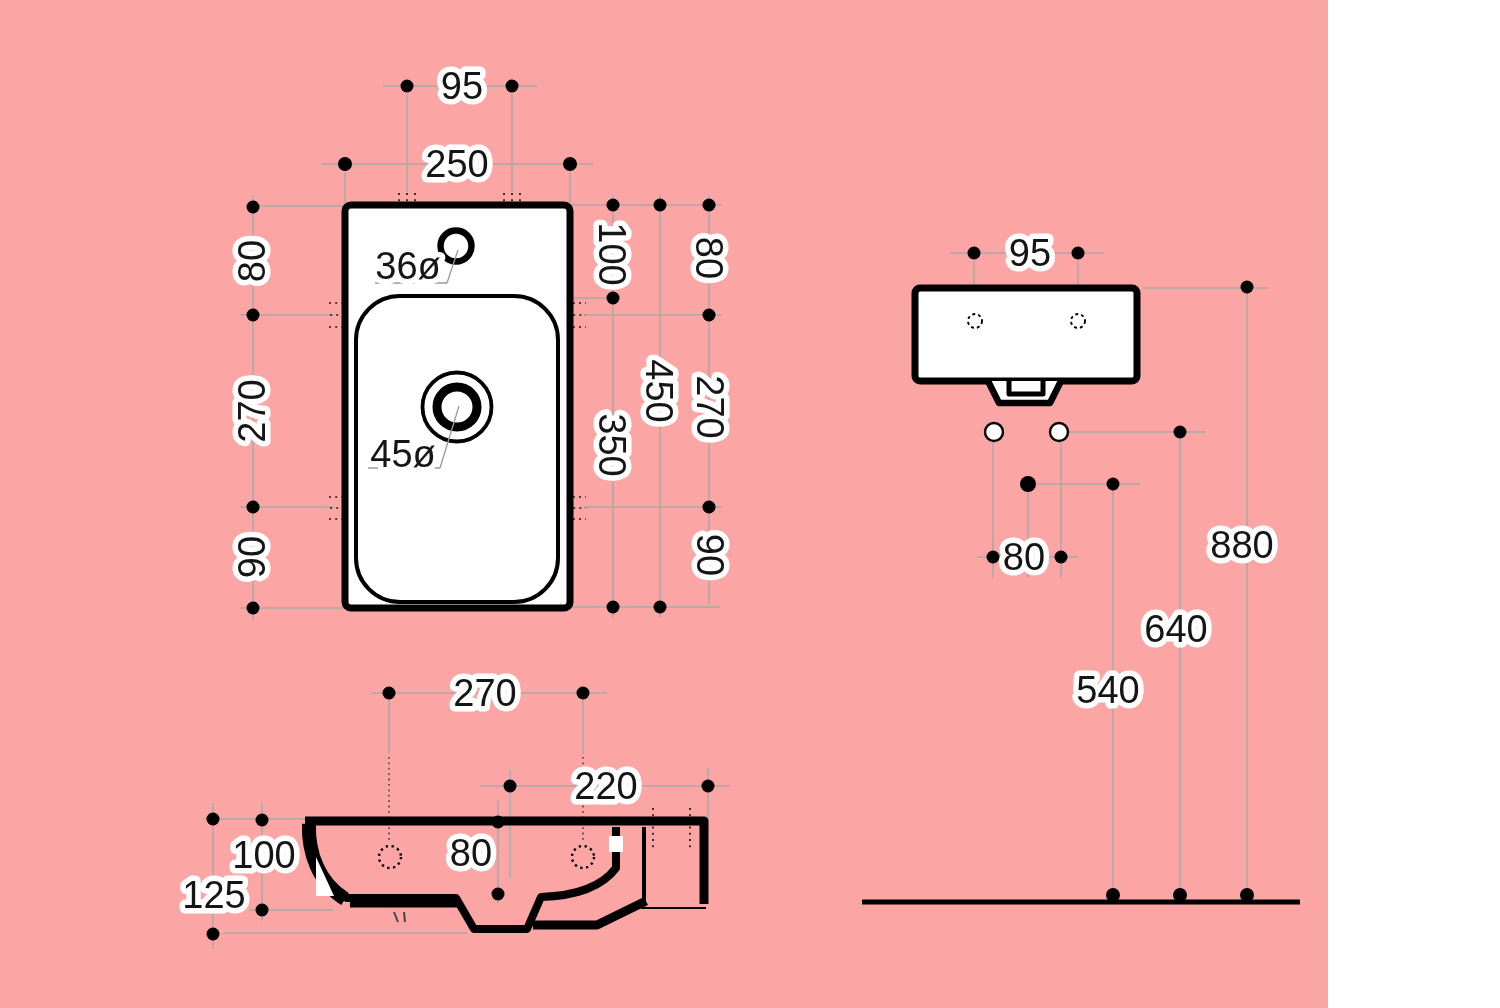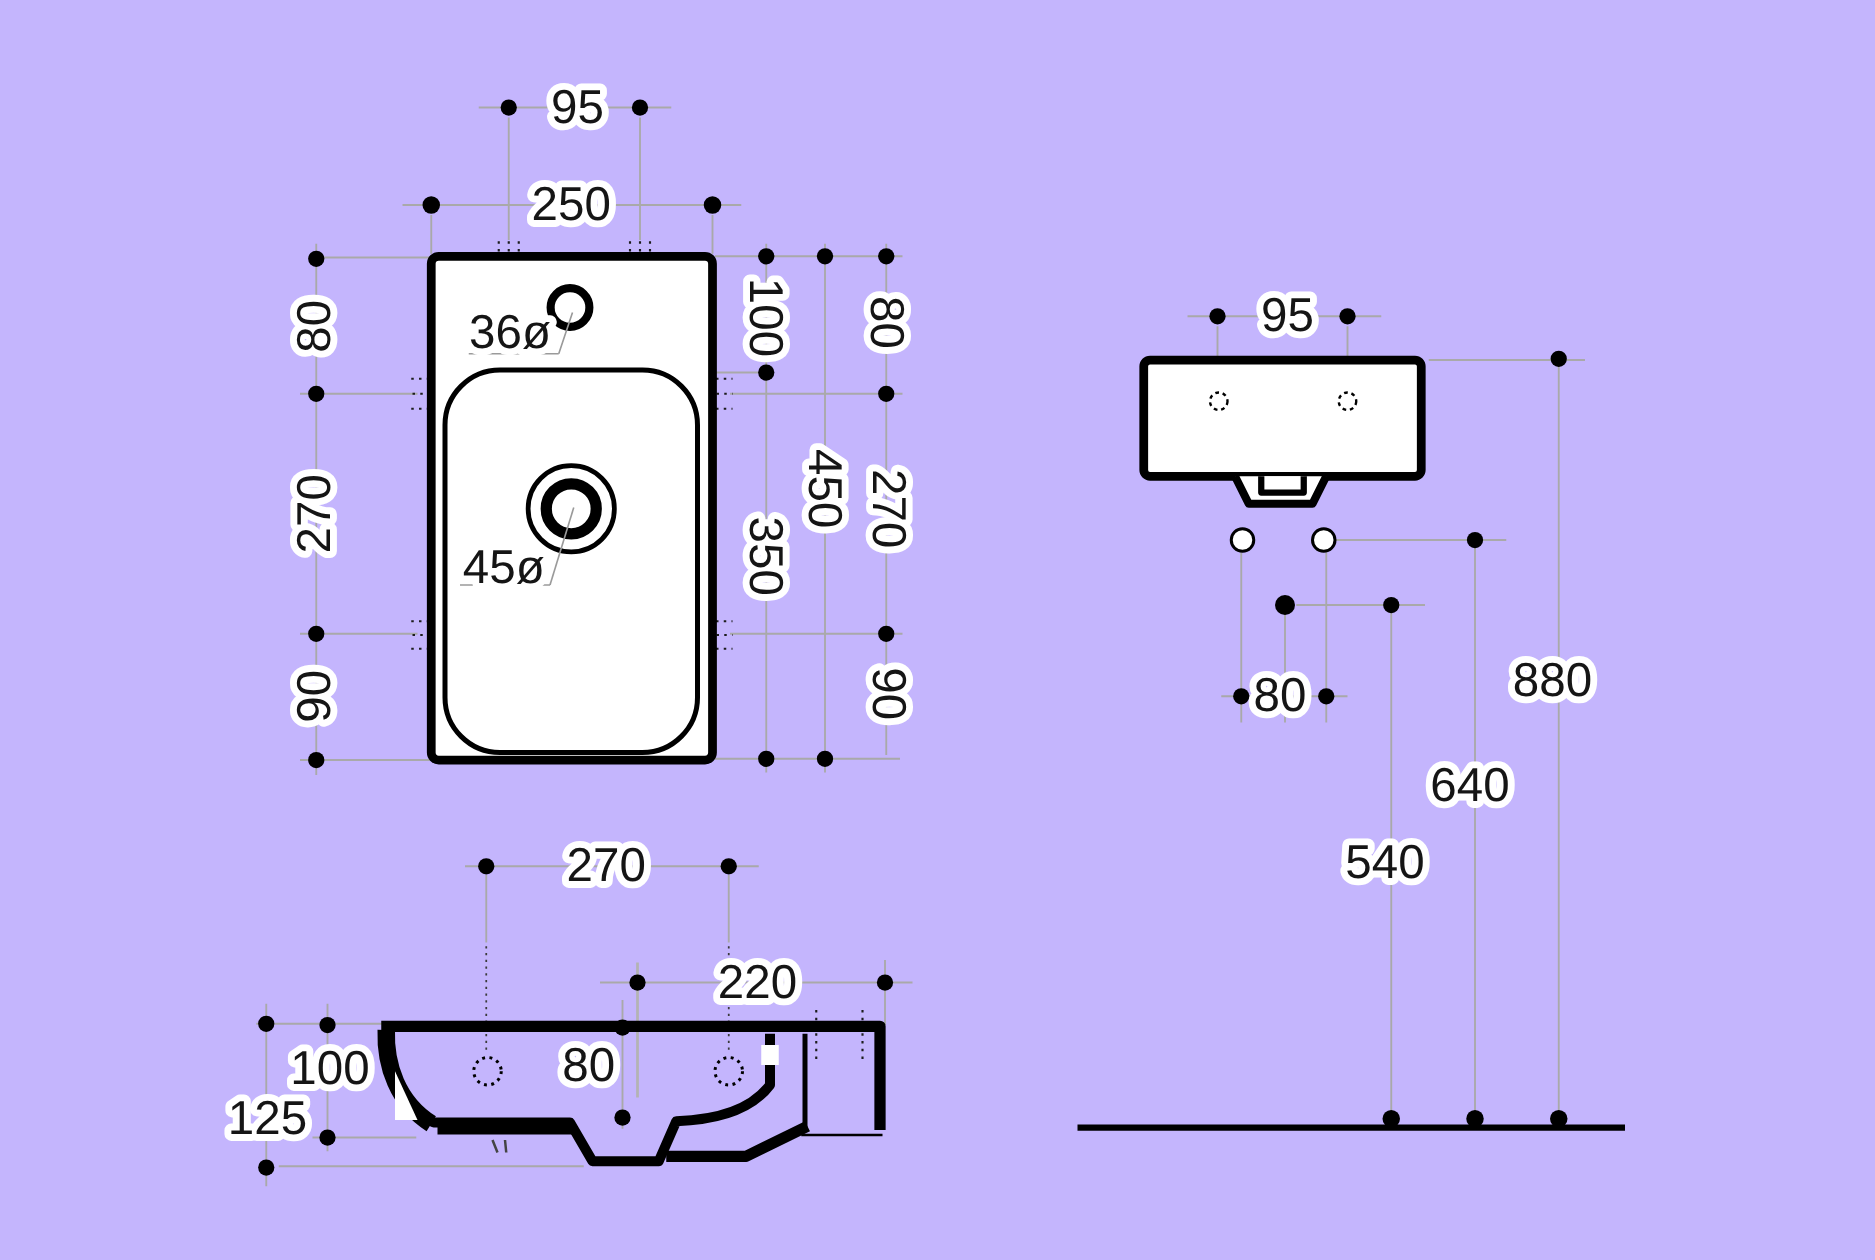--- a/index.html
+++ b/index.html
@@ -1,16 +1,16 @@
 <!DOCTYPE html>
 <html><head>
 <meta charset="utf-8">
 <style>
   html,body{margin:0;padding:0;background:#ffffff;}
-  .stage{position:relative;width:1500px;height:1008px;background:#c4b5fd;overflow:hidden;}
+  .stage{position:relative;width:1328px;height:1008px;background:#fca5a5;overflow:hidden;}
   svg{display:block;}
   .dim{
     font-family:"Liberation Sans",sans-serif;
     font-size:38px;
     fill:#151515;
     text-anchor:middle;
     dominant-baseline:central;
     paint-order:stroke;
     stroke:#ffffff;
     stroke-width:11px;

